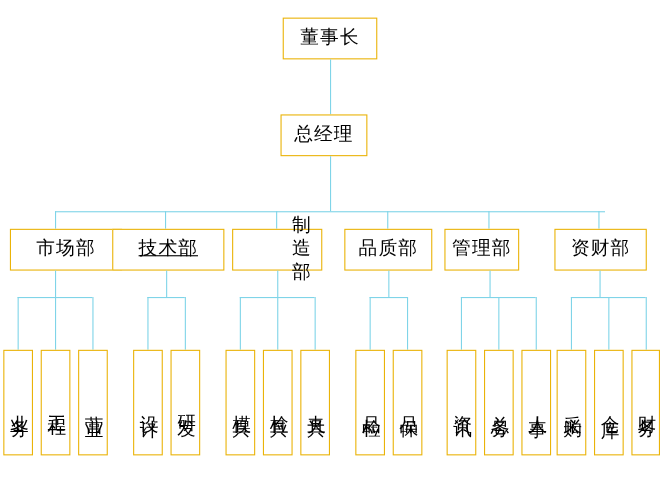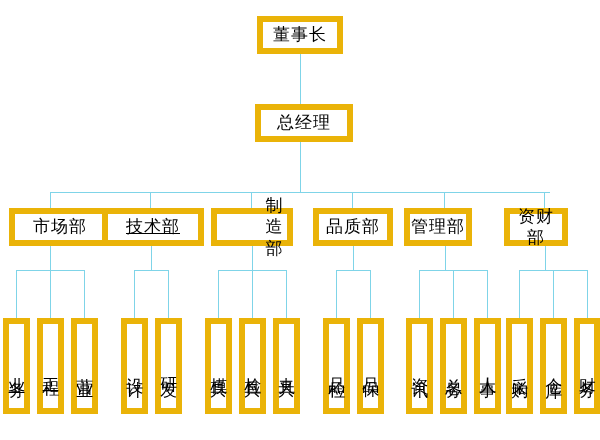--- a/index.html
+++ b/index.html
@@ -11,21 +11,21 @@
     position: relative;
     width: 600px;
     height: 440px;
     background: #ffffff;
     font-family: "DejaVu Sans", "Liberation Sans", sans-serif;
     overflow: hidden;
   }
   .node {
     position: absolute;
     box-sizing: border-box;
-    border: 6px solid #eab308;
+    border: 1px solid #eab308;
     background: #ffffff;
     color: #000000;
     display: flex;
     align-items: center;
     justify-content: center;
     text-align: center;
     line-height: 1.25;
   }
   .node.h {
     
@@ -51,21 +51,21 @@
 <body>
 
 <div id="chart">
 
   <div class="node h" style="left:257px; top:16px; width:86px; height:38px;">
     <span>董事长</span>
   </div>
 
   <div class="line v" style="left:300px; top:54px; height:50px;"></div>
 
-  <div class="node h" style="left:255px; top:104px; width:98px; height:38px;">
+  <div class="node h" style="left:255px; top:104px; width:79px; height:38px;">
     <span>总经理</span>
   </div>
 
   <div class="line v" style="left:300px; top:142px; height:50px;"></div>
 
   <div class="line h" style="left:50px; top:192px; width:500px;"></div>
 
   <div class="line v" style="left:50px;  top:192px; height:16px;"></div>
   <div class="line v" style="left:150px; top:192px; height:16px;"></div>
   <div class="line v" style="left:251px; top:192px; height:16px;"></div>
@@ -81,21 +81,21 @@
   </div>
   <div class="node h" style="left:211px; top:208px; width:82px; height:38px;padding-left:45px;">
     <span>制造部</span>
   </div>
   <div class="node h" style="left:313px; top:208px; width:80px; height:38px;">
     <span>品质部</span>
   </div>
   <div class="node h" style="left:404px; top:208px; width:68px; height:38px;">
     <span>管理部</span>
   </div>
-  <div class="node h" style="left:504px; top:208px; width:64px; height:38px;text-align:center;">
+  <div class="node h" style="left:504px; top:208px; width:84px; height:38px;text-align:center;">
     <span>资财部</span>
   </div>
 
   <div class="line v" style="left:50px; top:246px; height:24px;"></div>
   <div class="line h" style="left:16px; top:270px; width:68px;"></div>
   <div class="line v" style="left:16px; top:270px; height:48px;"></div>
   <div class="line v" style="left:50px; top:270px; height:48px;"></div>
   <div class="line v" style="left:84px; top:270px; height:48px;"></div>
 
   <div class="node v" style="left:3px;  top:318px; width:27px; height:96px;">

